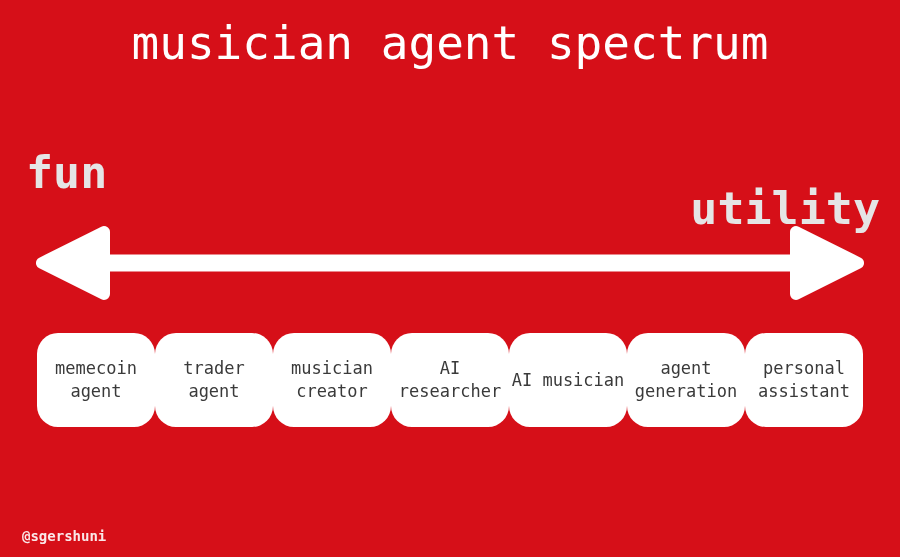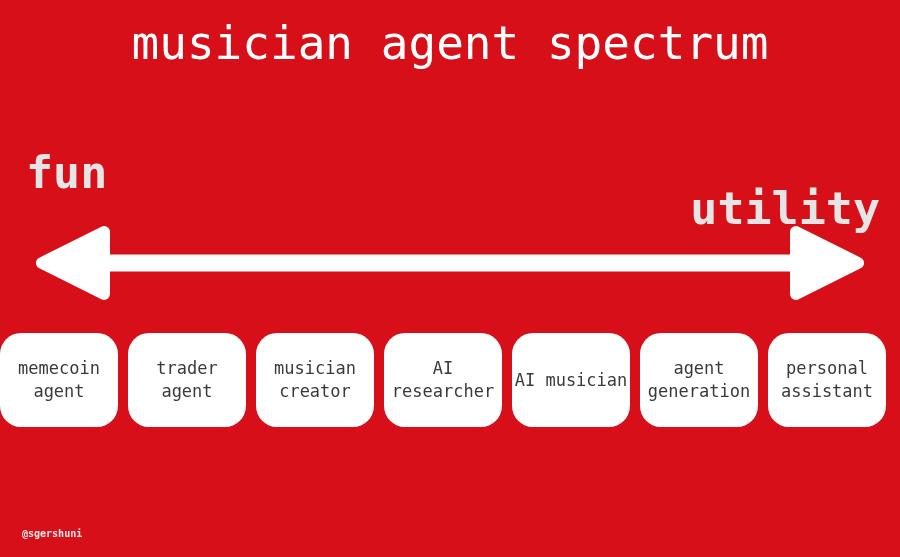--- a/index.html
+++ b/index.html
@@ -46,22 +46,22 @@
     left: 0;
     width: 900px;
     height: 100px;
   }
   .cards {
     position: absolute;
     top: 333px;
     left: 0;
     width: 900px;
     display: flex;
-    justify-content: flex-start;
-    gap: 10px;
+    justify-content: center;
+    gap: 0;
   }
   .card {
     box-sizing: border-box;
     width: 118px;
     height: 94px;
     background: #ffffff;
     border-radius: 21px;
     display: flex;
     align-items: center;
     justify-content: center;
@@ -71,21 +71,21 @@
     font-size: 17px;
     line-height: 1.35;
     text-align: center;
     white-space: pre-line;
   }
   .watermark {
     position: absolute;
     top: 528px;
     left: 22px;
     color: #ffffff;
-    font-size: 10px;
+    font-size: 14px;
     font-weight: 700;
     opacity: 0.9;
   }
 </style>
 </head>
 <body>
 
 <div class="stage">
 
   <div class="title">musician agent spectrum</div>

